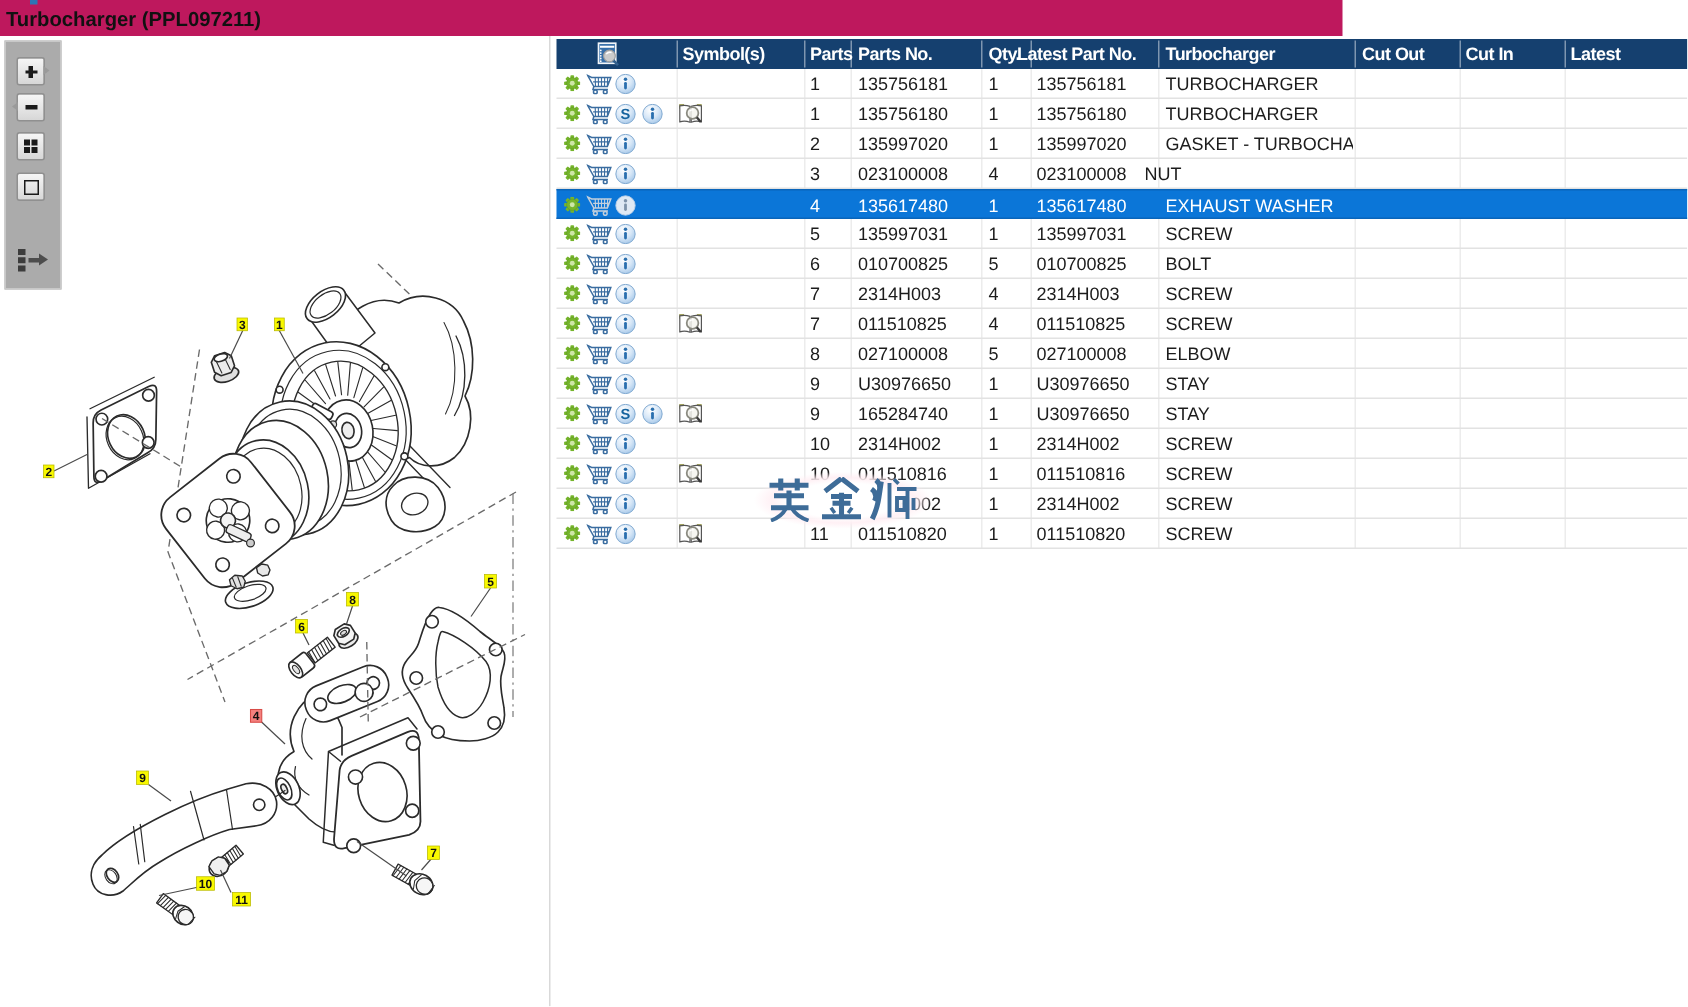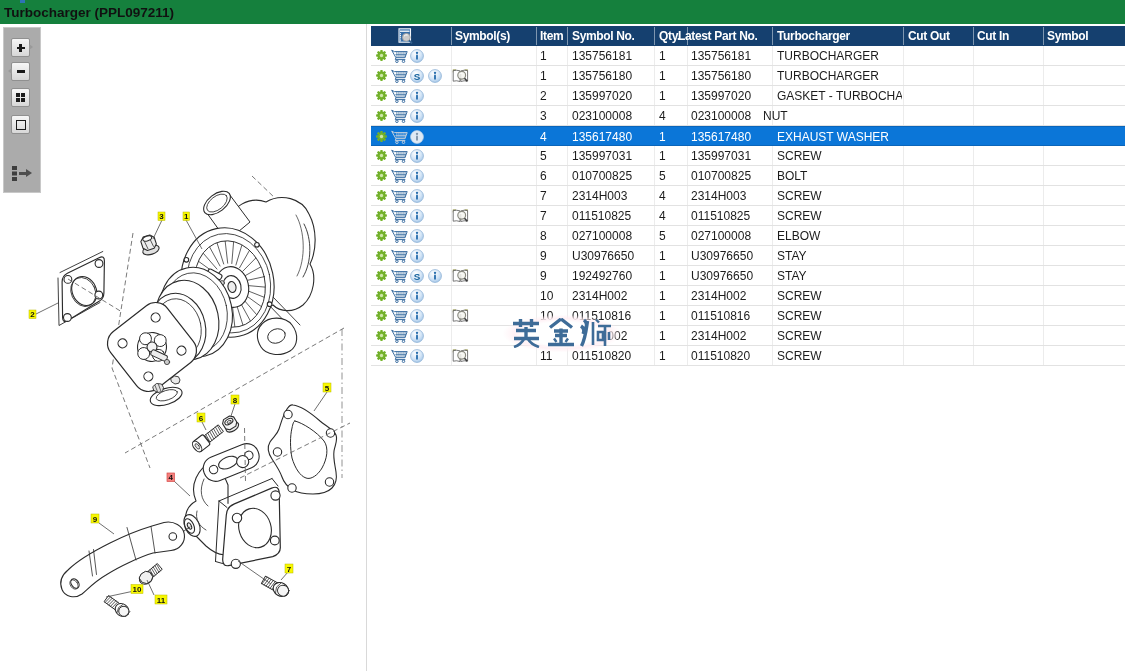--- a/index.html
+++ b/index.html
@@ -1,17 +1,17 @@
 <!DOCTYPE html>
 <html><head><meta charset="utf-8">
 <style>
 html,body{margin:0;padding:0;background:#fff;}
 #page{position:relative;width:1125px;height:671px;overflow:hidden;
   font-family:"Liberation Sans",sans-serif;background:#fff;}
-#titlebar{position:absolute;left:0;top:0;width:1125px;height:24px;background:#15803d;}
+#titlebar{position:absolute;left:0;top:0;width:895px;height:24px;background:#be185d;}
 #titlebar b{position:absolute;left:4px;top:5px;font-size:13.5px;color:#111;letter-spacing:0;}
 #blueic{position:absolute;left:20px;top:0;width:5px;height:3px;background:#2e74b5;}
 #divline{position:absolute;left:366px;top:24px;width:1px;height:647px;background:#d9d9d9;}
 #toolbar{position:absolute;left:3px;top:27px;width:38px;height:166px;background:#ababab;
   border:1px solid #c8c8c8;box-sizing:border-box;}
 .tb{position:absolute;left:7px;width:19px;height:19px;background:linear-gradient(#f6f6f6,#d7d7d7);
   border:1px solid #909090;border-radius:2px;box-sizing:border-box;}
 .bar{position:absolute;background:#1a1a1a;}
 #tbl{position:absolute;left:371px;top:26px;width:754px;height:340px;font-size:12px;color:#1c1c1c;}
 #thead{position:absolute;left:0;top:0;width:754px;height:20px;background:#15406f;color:#fff;font-weight:bold;}
@@ -432,28 +432,28 @@
    <span style="position:absolute;left:14px;top:3.5px;width:0;height:0;border-top:4.8px solid transparent;border-bottom:4.8px solid transparent;border-left:6px solid #4d4d4d"></span>
  </div>
 </div>
 
 <div id="tbl">
  <div id="thead">
   <svg class="ic" style="left:27px;top:2px" width="15" height="16">
           <use href="#hdico"></use>
         </svg>
   <span style="left:84px">Symbol(s)</span>
-        <span style="left:169px">Item</span>
-  <span style="left:201px">Symbol No.</span>
+        <span style="left:169px">Parts</span>
+  <span style="left:201px">Parts No.</span>
         <span style="left:288px">Qty.</span>
   <span style="left:307px">Latest Part No.</span>
         <span style="left:406px">Turbocharger</span>
   <span style="left:537px">Cut Out</span>
         <span style="left:606px">Cut In</span>
-  <span style="left:676px">Symbol</span>
+  <span style="left:676px">Latest</span>
   <i class="hs" style="left:80px"></i>
         <i class="hs" style="left:165px"></i>
         <i class="hs" style="left:196px"></i>
         <i class="hs" style="left:283px"></i>
         <i class="hs" style="left:316px"></i>
         <i class="hs" style="left:401px"></i>
         <i class="hs" style="left:532px"></i>
         <i class="hs" style="left:602px"></i>
         <i class="hs" style="left:672px"></i>
  </div>
@@ -661,21 +661,21 @@
         <svg class="ic" style="left:39px;top:3px" width="14" height="14">
           <use href="#sico"></use>
         </svg>
         <svg class="ic" style="left:57px;top:3px" width="14" height="14">
           <use href="#info"></use>
         </svg>
         <svg class="ic" style="left:81px;top:2.5px" width="17" height="14">
           <use href="#book"></use>
         </svg>
         <span style="left:169px">9</span>
-        <span style="left:201px">192492760</span>
+        <span style="left:201px">165284740</span>
         <span style="left:288px">1</span>
         <span style="left:320px">U30976650</span>
         <span style="left:406px;width:125px;overflow:hidden">STAY</span>
       </div>
 <div class="row" style="top:260px">
         <svg class="ic" style="left:5px;top:3.5px" width="11" height="11">
           <use href="#gear"></use>
         </svg>
         <svg class="ic" style="left:20px;top:2.5px" width="17" height="14">
           <use href="#cart"></use>

